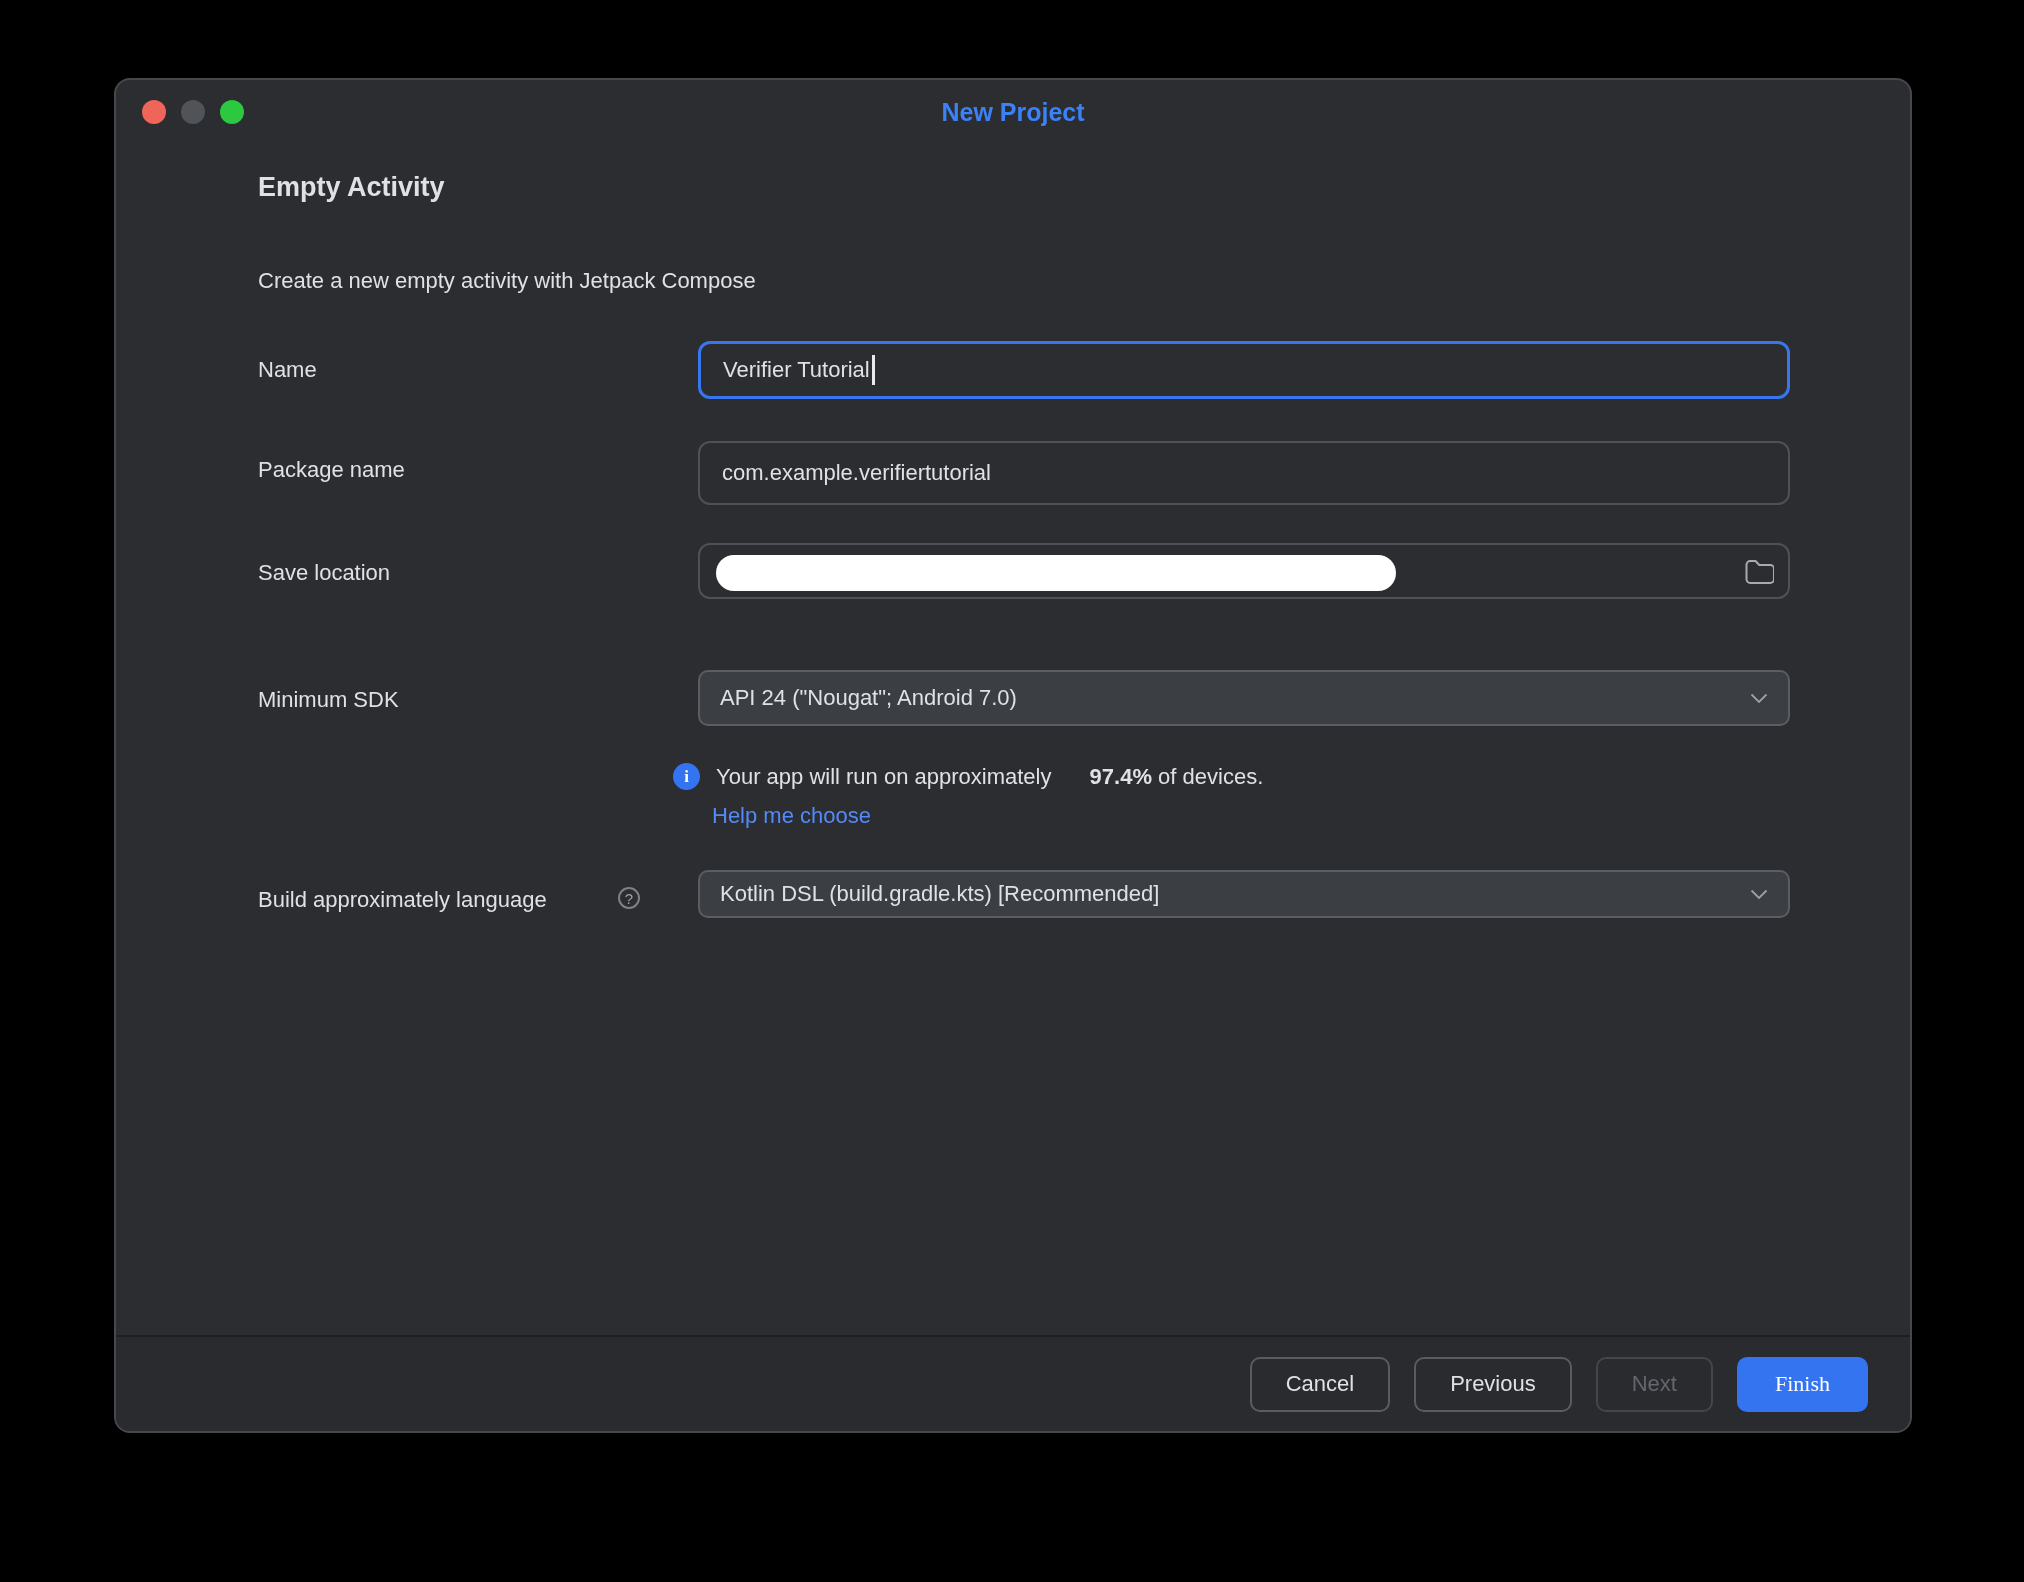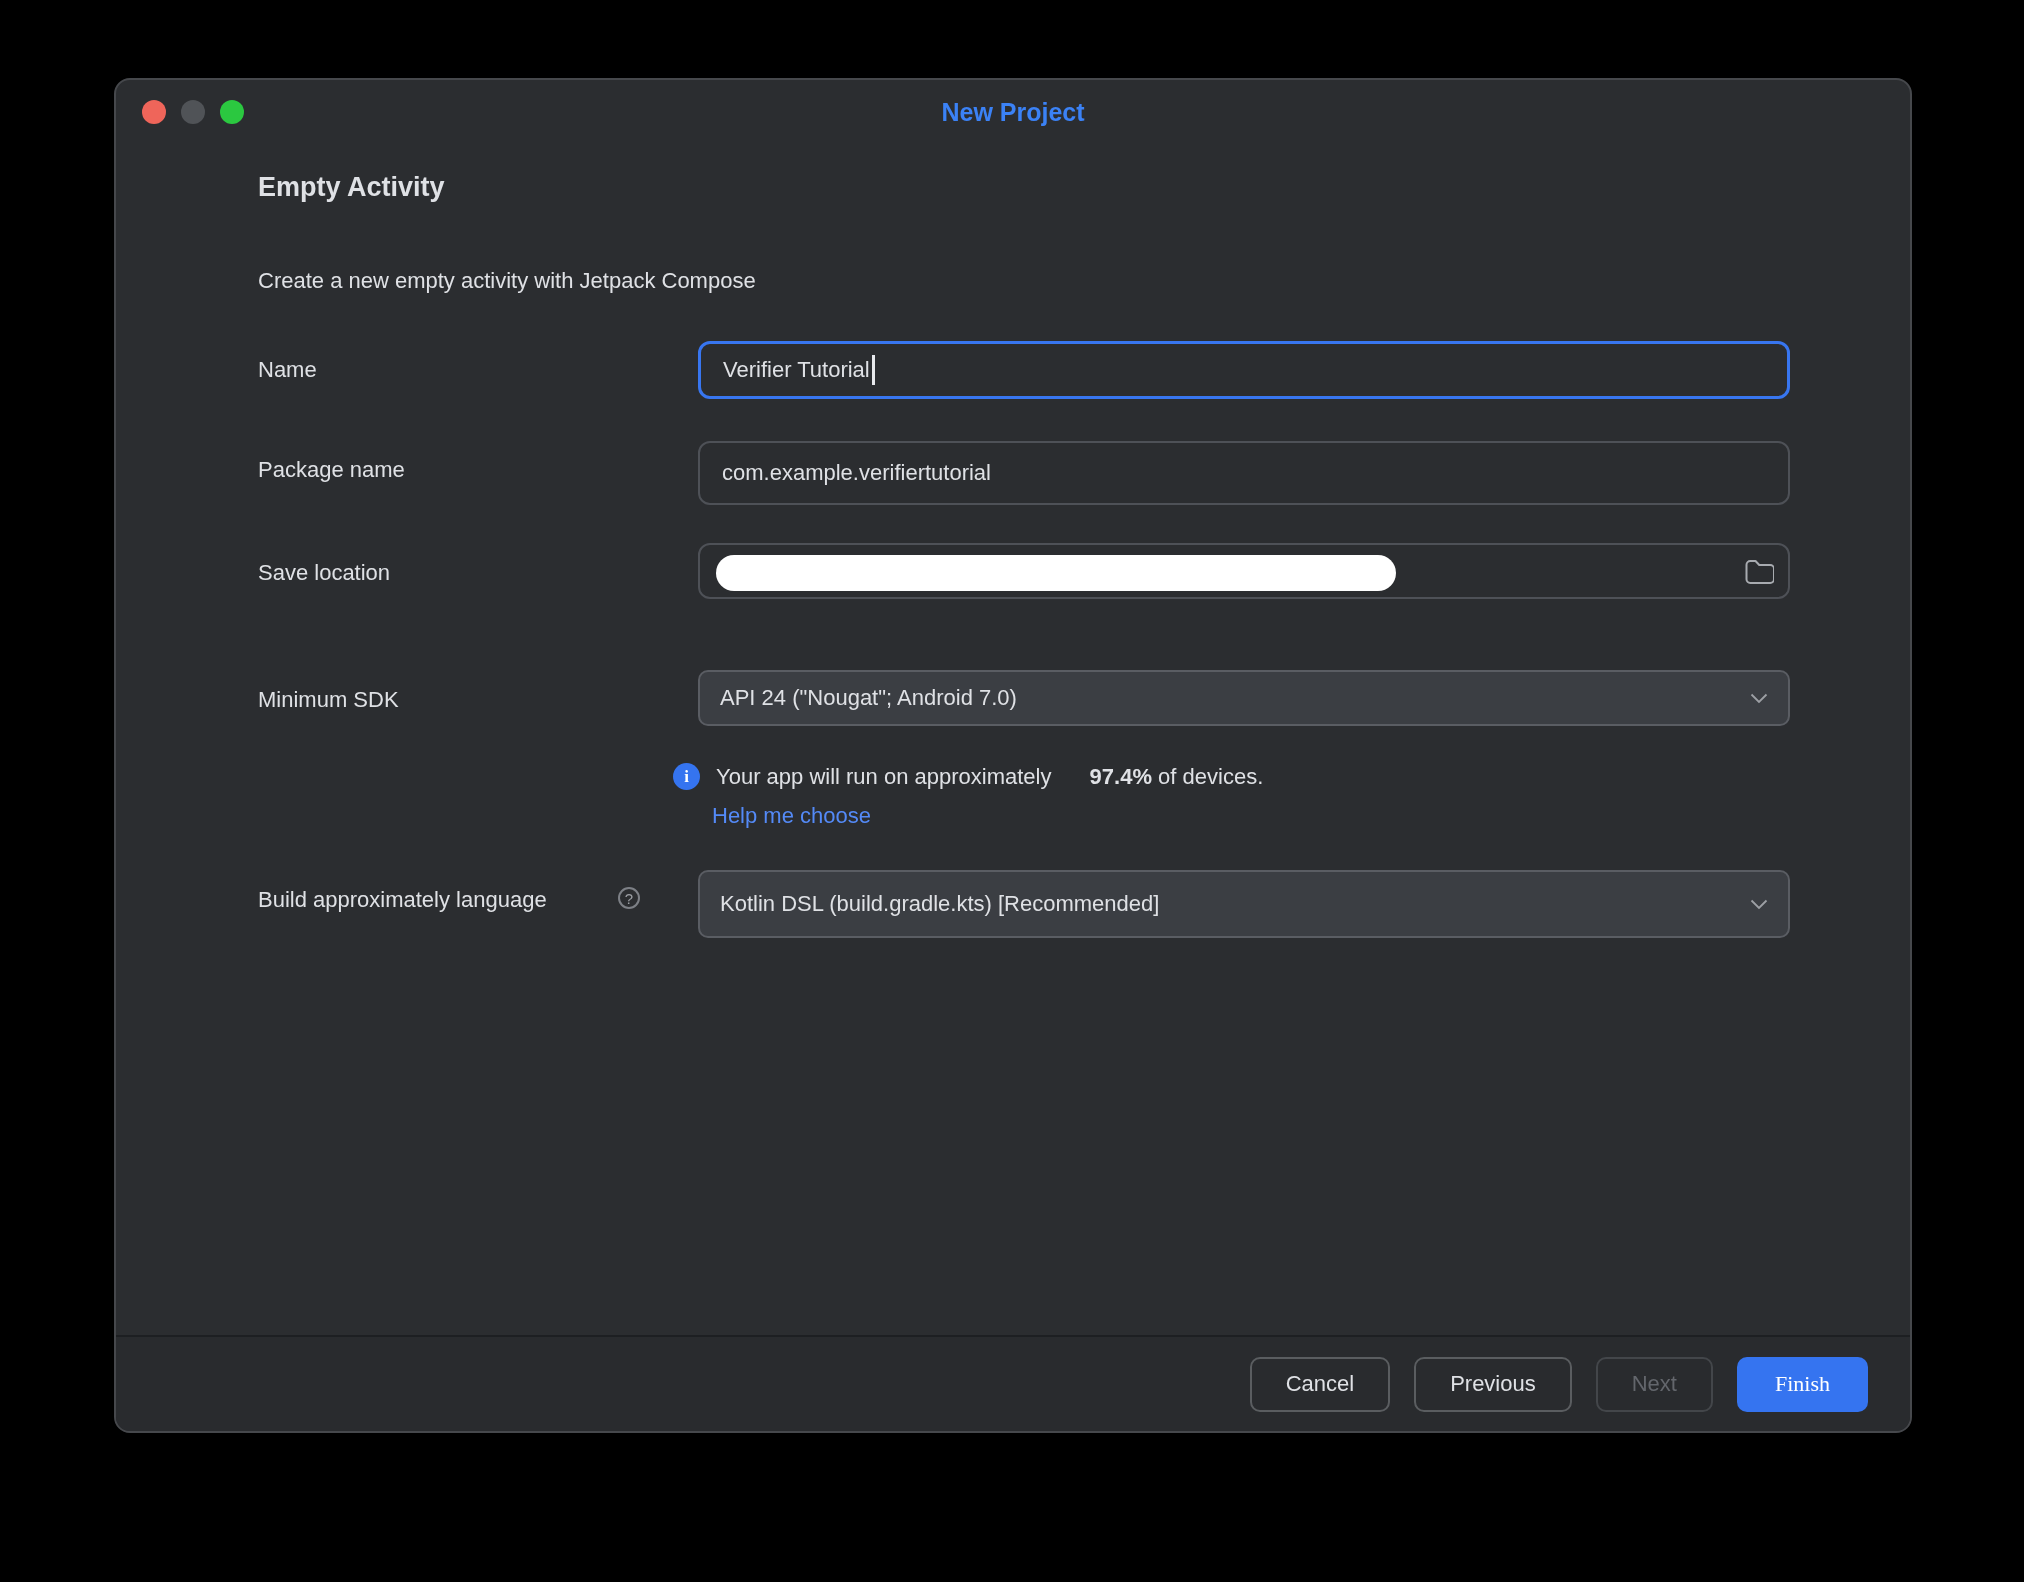--- a/index.html
+++ b/index.html
@@ -46,21 +46,21 @@
     background:none;border:none;padding:0;cursor:pointer;
   }
   .select{
     border:2px solid #5a5d63;background:#3b3e43;border-radius:10px;
     padding:0 20px;font-size:22px;color:#dfe1e5;justify-content:space-between;cursor:pointer;
   }
   .row-name{top:261px;height:58px;}
   .row-package{top:361px;height:64px;}
   .row-save{top:463px;height:56px;}
   .row-sdk{top:590px;height:56px;}
-  .row-build{top:790px;height:68px;}
+  .row-build{top:790px;height:48px;}
   .info-row{
     position:absolute;left:557px;top:683px;display:flex;align-items:center;gap:16px;
     font-size:22px;color:#dfe1e5;
   }
   .info-icon{
     width:27px;height:27px;border-radius:50%;background:#3574f0;color:#fff;
     display:flex;align-items:center;justify-content:center;
     font-size:17px;font-weight:700;font-family:"Liberation Serif",serif;flex:0 0 auto;
   }
   .info-bold{font-weight:700;margin-left:32px;}

